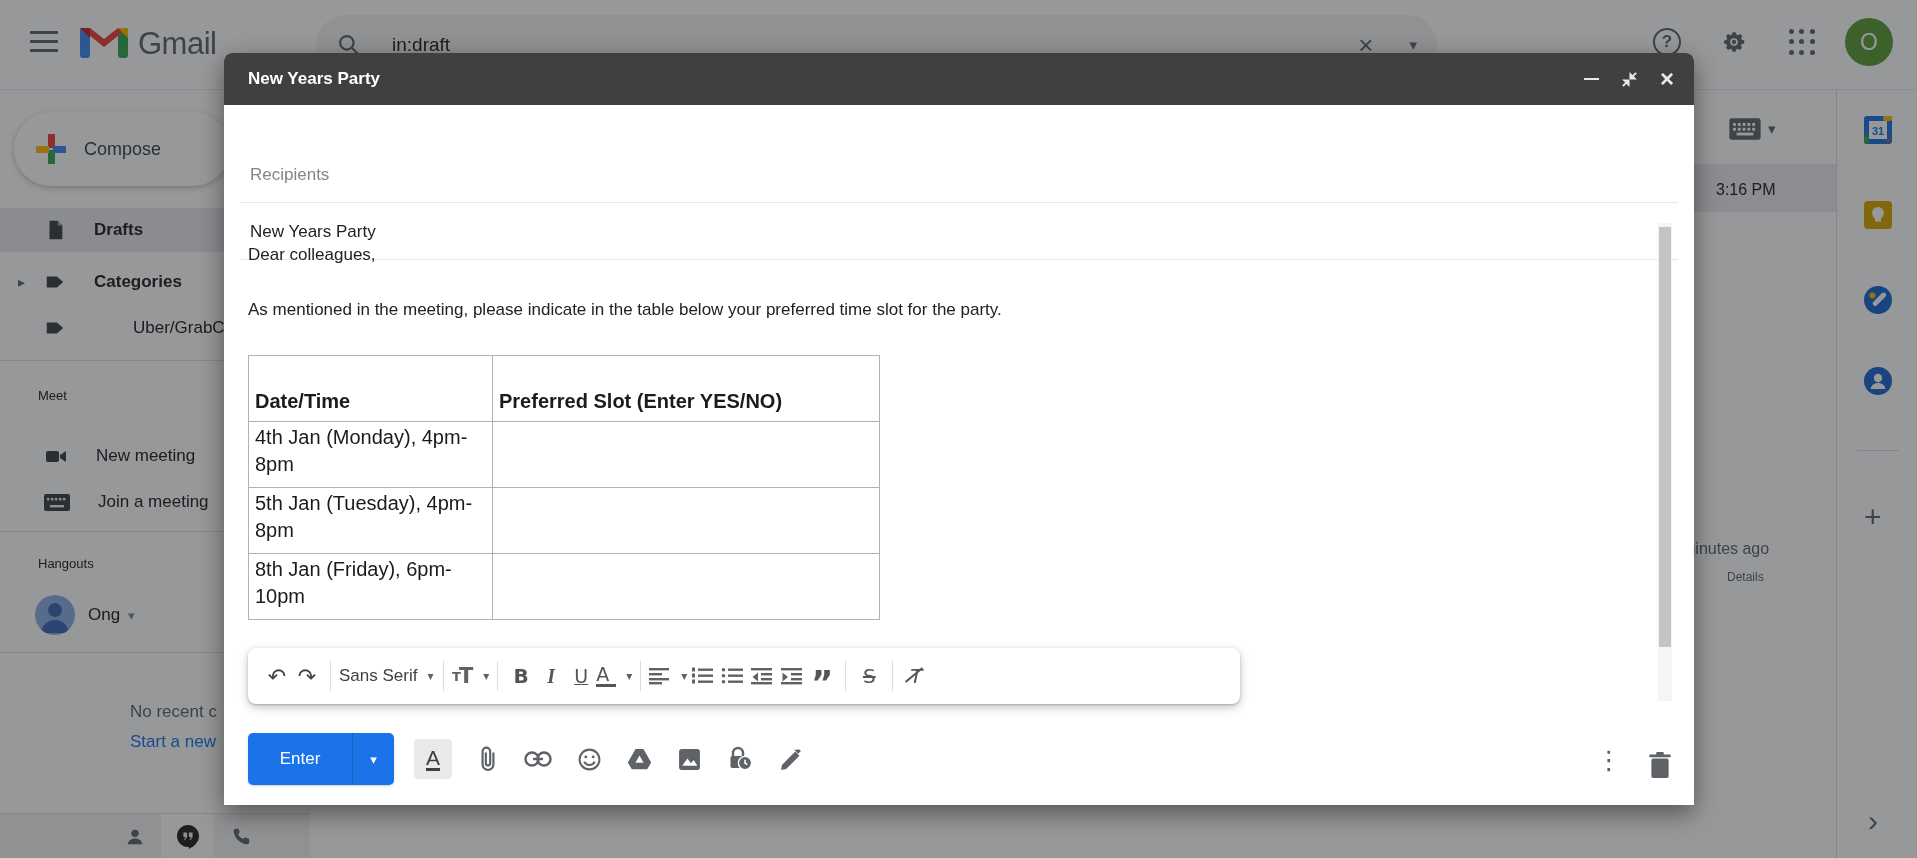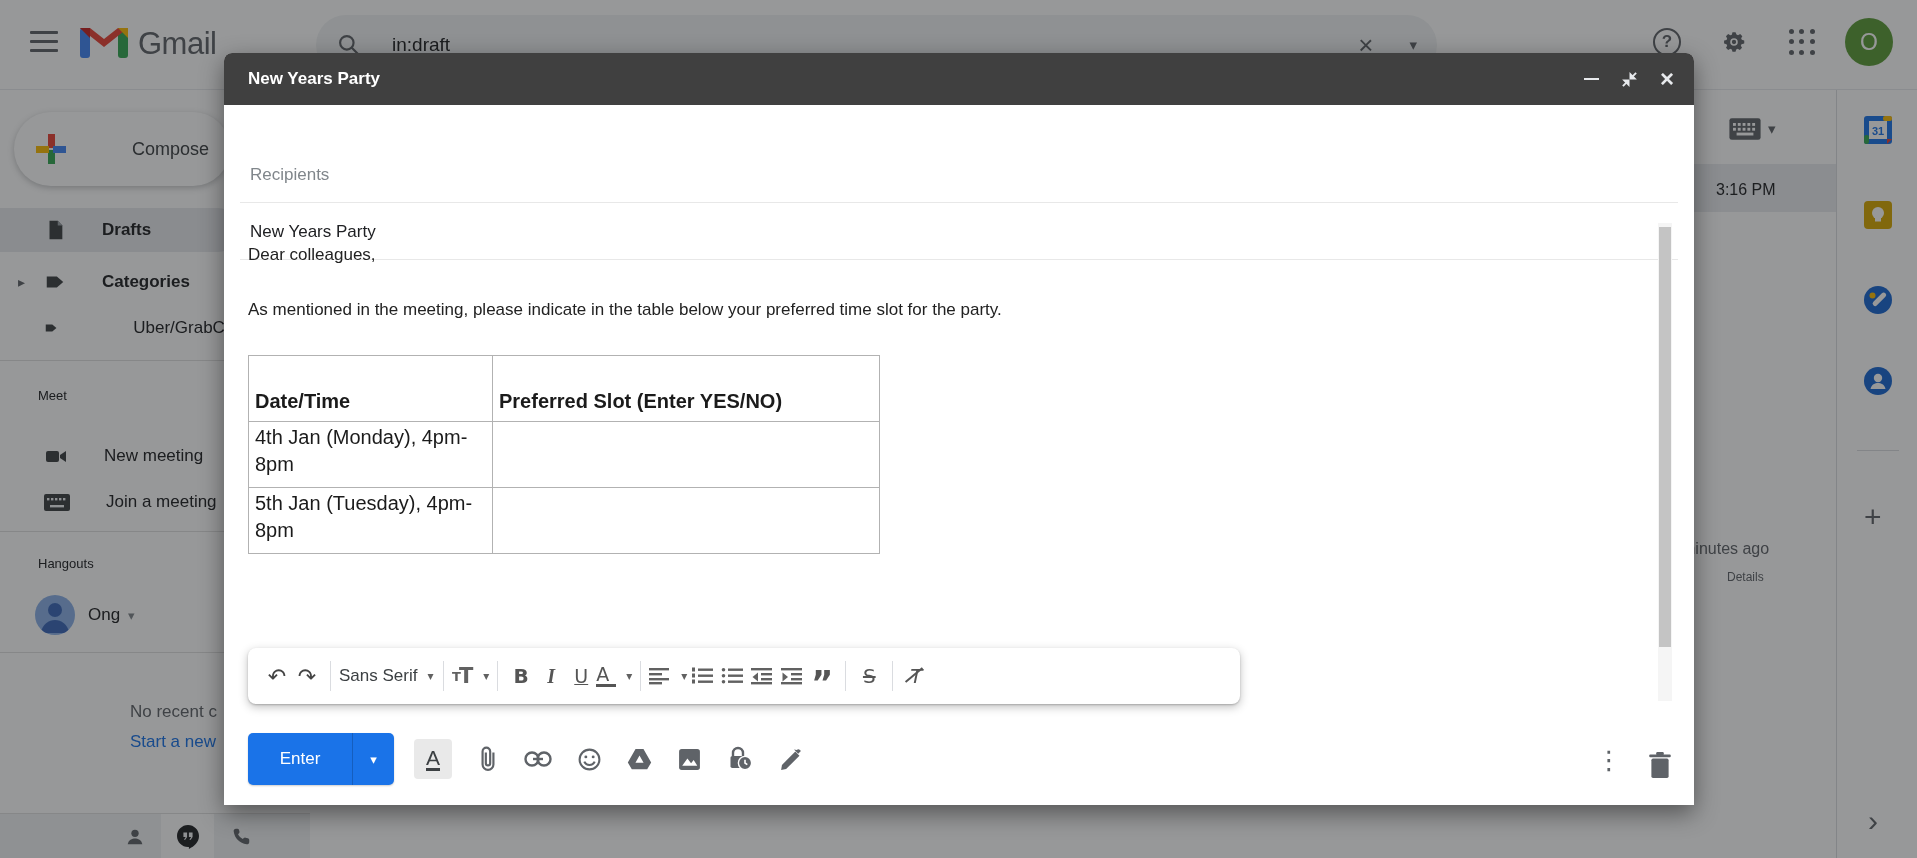--- a/index.html
+++ b/index.html
@@ -29,27 +29,27 @@
   #help-icon{left:1653px;top:28px;width:28px;height:28px;border:2.5px solid #5f6368;border-radius:50%;
              color:#5f6368;font-size:17px;font-weight:bold;display:flex;align-items:center;justify-content:center;cursor:pointer;}
   #apps-grid{left:1789px;top:29px;width:26px;height:26px;display:grid;grid-template-columns:repeat(3,1fr);
              gap:5px;cursor:pointer;}
   #apps-grid i{width:5px;height:5px;border-radius:50%;background:#5f6368;}
   #avatar{left:1845px;top:18px;width:48px;height:48px;border-radius:50%;
           color:#fff;font-size:23px;display:flex;align-items:center;justify-content:center;cursor:pointer;}
 
   
   #compose-pill{left:14px;top:112px;width:216px;height:74px;background:#fff;border-radius:37px;
-                box-shadow:0 2px 6px rgba(60,64,67,.3);display:flex;align-items:center;cursor:pointer;gap:48px;}
+                box-shadow:0 2px 6px rgba(60,64,67,.3);display:flex;align-items:center;cursor:pointer;}
   #plus-multicolor{position:relative;width:30px;height:30px;margin-left:22px;}
   #plus-multicolor i{position:absolute;display:block;}
   #compose-label{margin-left:18px;font-size:18px;color:#3c4043;font-weight:500;}
   .sb-row{left:0;height:44px;width:240px;display:flex;align-items:center;cursor:pointer;}
   .sb-row .sb-icon{margin-left:44px;}
-  .sb-label{margin-left:36px;font-size:17px;color:#202124;}
+  .sb-label{margin-left:28px;font-size:17px;color:#202124;}
   .bold{font-weight:bold;}
   #row-drafts{top:208px;background:#e8eaed;border-radius:0 22px 22px 0;}
   #row-categories{top:260px;}
   #row-uber{top:306px;gap:39px;}
   #cat-chevron{position:absolute;left:18px;font-size:14px;color:#5f6368;}
   .sb-divider{left:0;width:240px;border-top:1px solid #e0e0e0;}
   .sb-heading{left:38px;font-size:13px;color:#202124;font-weight:500;}
   #ong-avatar{left:35px;top:595px;width:40px;height:40px;border-radius:50%;background:#8ab0e8;
               overflow:hidden;cursor:pointer;}
   #ong-label{left:88px;top:605px;font-size:17px;color:#202124;cursor:pointer;}
@@ -410,20 +410,24 @@
             <th>Preferred Slot (Enter YES/NO)</th>
           </tr>
           <tr>
             <td>4th Jan (Monday), 4pm-8pm</td>
             <td></td>
           </tr>
           <tr>
             <td>5th Jan (Tuesday), 4pm-8pm</td>
             <td></td>
           </tr>
+          <tr>
+            <td>8th Jan (Friday), 6pm-10pm</td>
+            <td></td>
+          </tr>
         </tbody>
       </table>
     </div>
 
     <div id="cw-scrollbar">
       <div id="cw-thumb"></div>
     </div>
 
     <div id="fmt-bar">
       <div class="fmt-btn" id="fmt-undo">↶</div>

